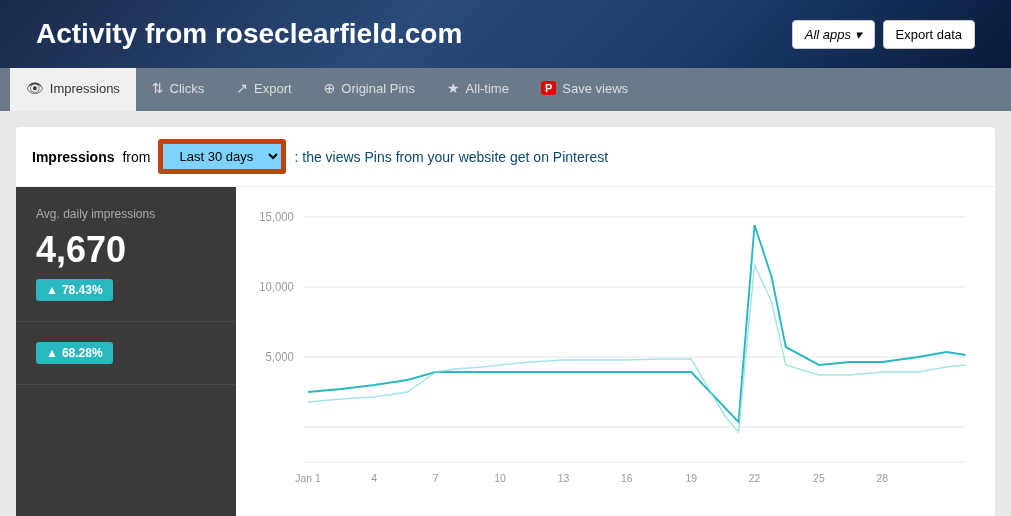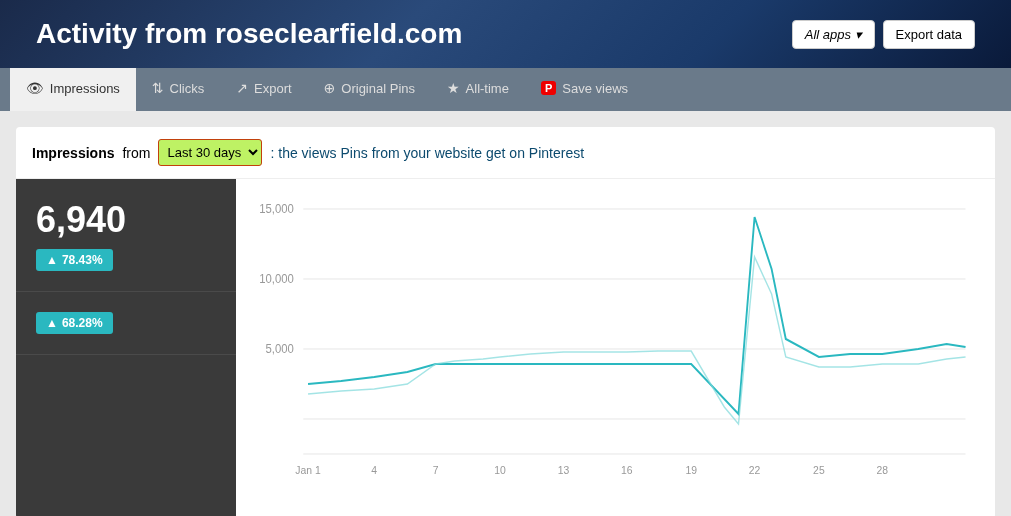--- a/index.html
+++ b/index.html
@@ -94,25 +94,25 @@
       border-bottom: 1px solid #eee;
       display: flex;
       align-items: center;
       gap: 8px;
       font-size: 14px;
     }
     .filter-label {
       font-weight: bold;
     }
     .filter-select {
-      border: 1px solid #c2410c;
+      border: 5px solid #c2410c;
       border-radius: 3px;
-      padding: 4px 4px;
+      padding: 4px 12px;
       font-size: 13px;
-      background: #bef264;
+      background: #7dd3fc;
       cursor: pointer;
     }
     .filter-description {
       color: #0c4a6e;
     }
 
     
     .data-section {
       display: flex;
       min-height: 340px;
@@ -245,21 +245,22 @@
         <option>Last 7 days</option>
         <option>Last 60 days</option>
       </select>
       <span class="filter-description">: the views Pins from your website get on Pinterest</span>
     </div>
 
     <div class="data-section">
 
       <div class="stats-sidebar">
         <div class="stat-block">
-          <div class="stat-value">6,940</div>
+          <div class="stat-label">Avg. daily impressions</div>
+          <div class="stat-value">4,670</div>
           <div class="stat-badge">
             <span>▲</span>
             <span>78.43%</span>
           </div>
         </div>
         <div class="stat-block">
           <div class="stat-badge">
             <span>▲</span>
             <span>68.28%</span>
           </div>

